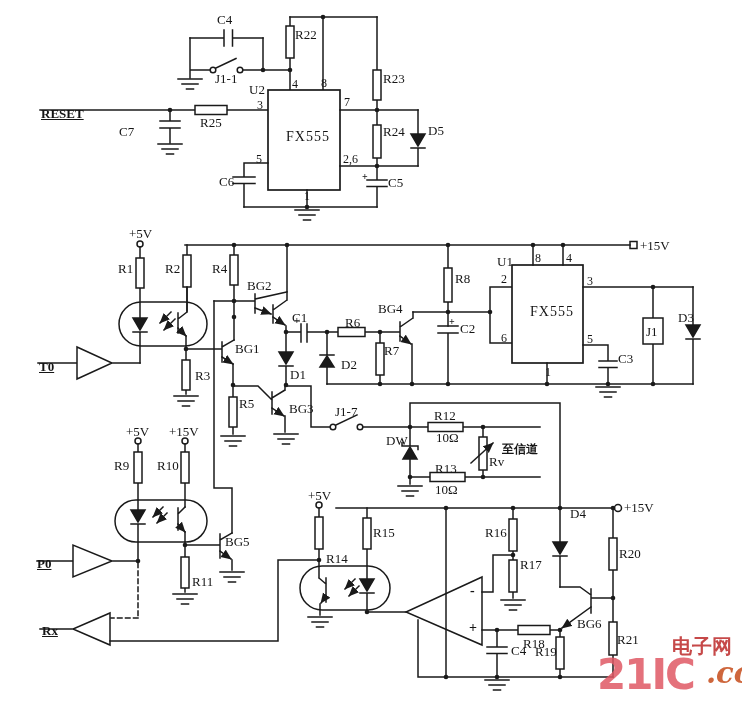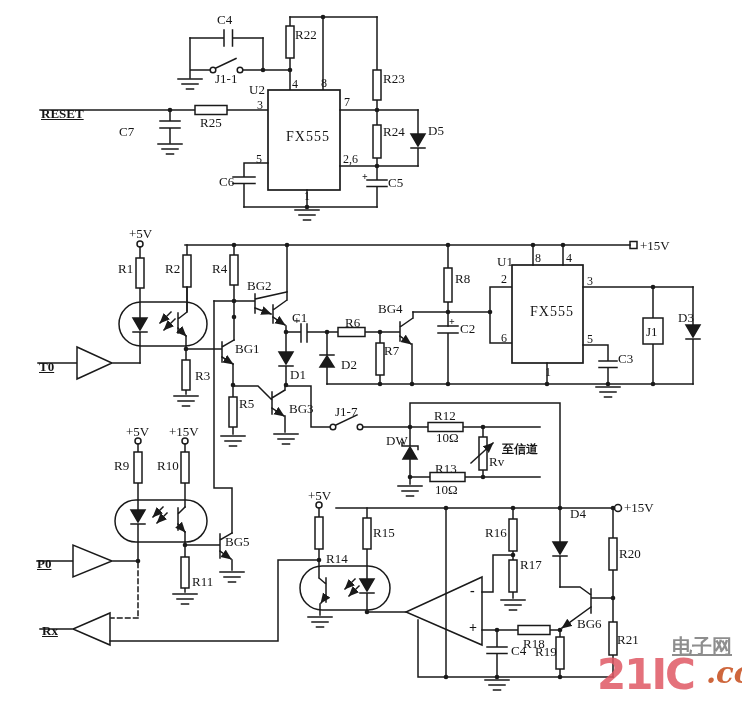--- a/index.html
+++ b/index.html
@@ -512,16 +512,16 @@
   <span class="lbl" style="left:577px;top:616px">BG6</span>
 
   <span class="lbl" style="left:215px;top:71px">J1-1</span>
   <span class="lbl" style="left:335px;top:404px">J1-7</span>
   <span class="lbl" style="left:646px;top:324px">J1</span>
 
   <span class="lbl op" style="left:470px;top:583px">-</span>
   <span class="lbl op" style="left:469px;top:620px">+</span>
 
   <span id="wm-brand" style="color: rgb(224, 89, 101);">21IC</span>
-  <span id="wm-cn" style="color: #737373; text-decoration: underline;">电子网</span>
+  <span id="wm-cn" style="color: #b91c1c;">电子网</span>
   <span id="wm-com" style="color: #c2410c; margin-left: 46px;">.com</span>
 </div>
 </div>
 
 </body></html>

